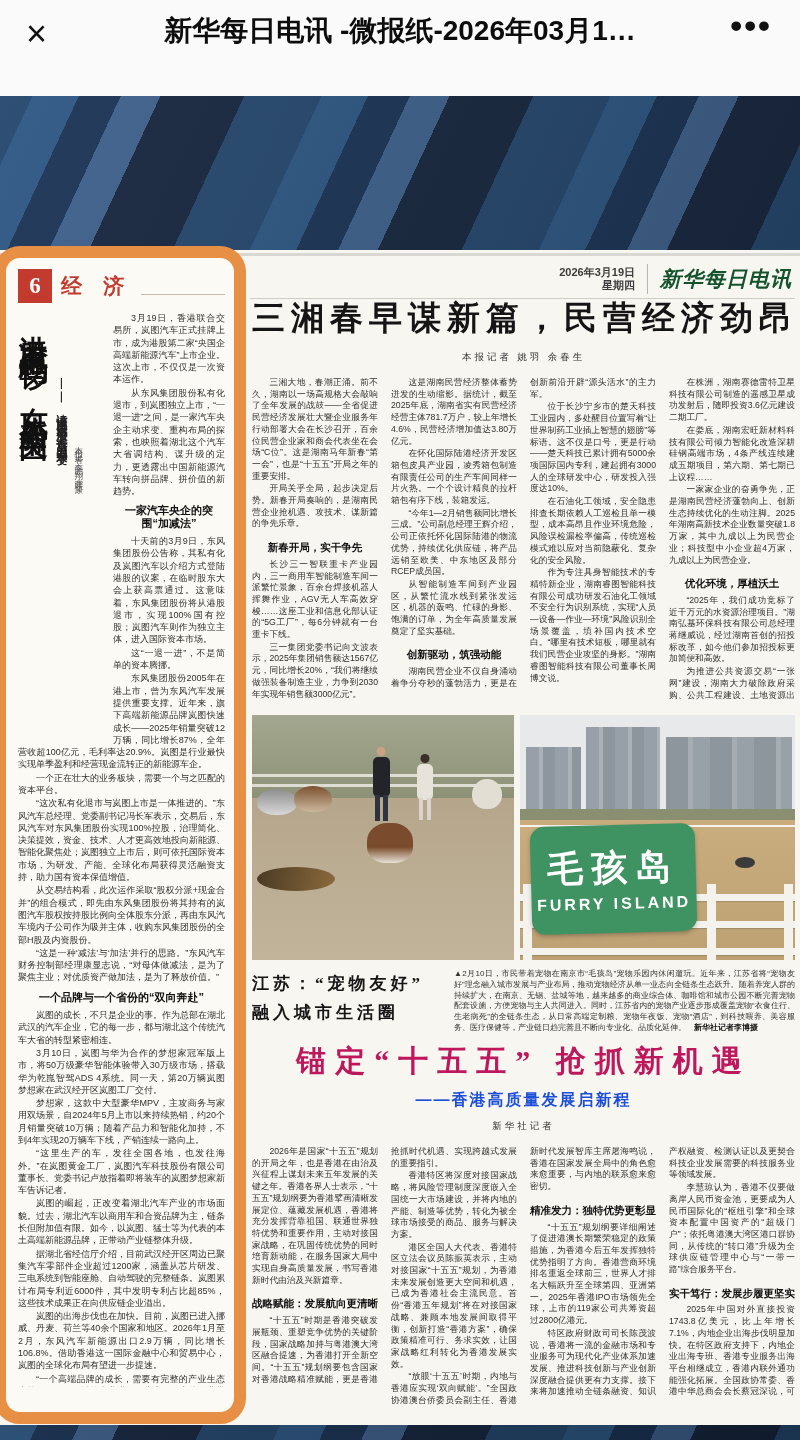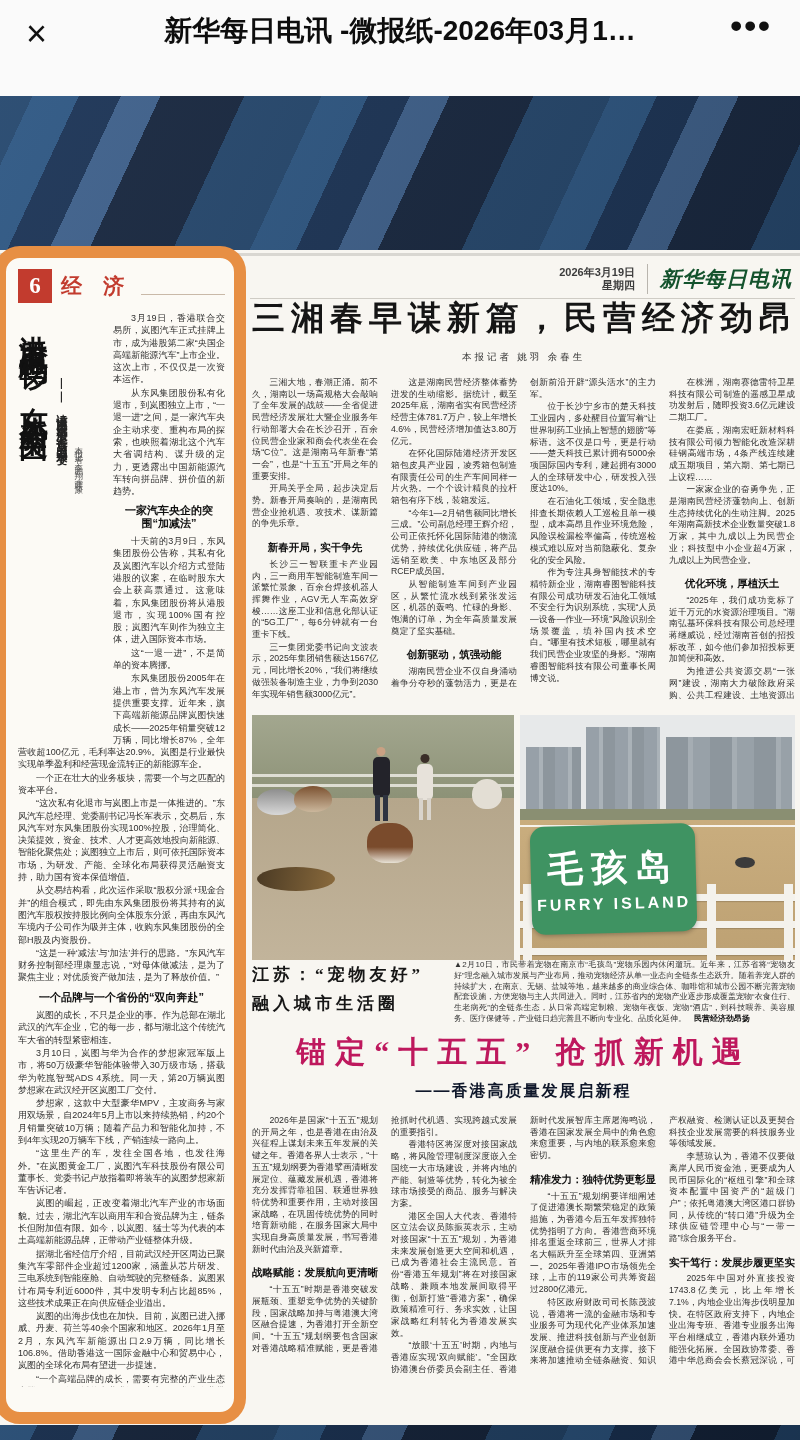--- a/index.html
+++ b/index.html
@@ -78,28 +78,28 @@
   .pb-field{position:absolute;left:0;top:43%;width:100%;height:57%;background:linear-gradient(#c9ad7e,#bda173);}
   .pb-fencefar{position:absolute;left:0;top:45%;width:100%;height:5px;background:linear-gradient(#fff 0 2px,transparent 2px);opacity:.85;}
   .rail{position:absolute;left:0;width:100%;height:7px;background:#f4f2ec;box-shadow:0 1px 1px rgba(0,0,0,.15);}
   .post{position:absolute;bottom:0;width:9px;height:31%;background:#f4f2ec;}
   .pb-sign{position:absolute;left:4%;bottom:11%;width:60%;height:44%;background:#3f9362;border-radius:14px;
     transform:rotate(-1.5deg);display:flex;flex-direction:column;align-items:center;justify-content:center;box-shadow:0 2px 4px rgba(0,0,0,.25);}
   .sign-cn{color:#fff;font-size:36px;font-weight:800;letter-spacing:8px;font-family:"Liberation Sans",sans-serif;}
   .sign-en{color:#fff;font-size:16px;font-weight:800;letter-spacing:3px;margin-top:2px;}
   .dot-dog{position:absolute;border-radius:50%;}
   
-  .cap-row{display:flex;height:60px;gap:14px;}
+  .cap-row{display:flex;margin-top:9px;height:60px;gap:14px;}
   .cap-title{width:188px;font-family:"Liberation Serif",serif;font-size:17px;font-weight:800;color:#161616;
     letter-spacing:4px;line-height:29px;white-space:nowrap;}
   .cap-text{flex:1;font-size:8px;line-height:10.8px;color:#333;text-align:justify;}
   .cap-credit{font-weight:800;color:#111;}
   
   .b-head{text-align:center;font-family:"Liberation Serif","DejaVu Serif",serif;font-size:30px;font-weight:800;color:#be185d;letter-spacing:9px;margin-top:12px;white-space:nowrap;}
-  .b-sub{text-align:center;font-size:16px;font-weight:700;color:#0f172a;margin-top:8px;letter-spacing:2px;}
+  .b-sub{text-align:center;font-size:16px;font-weight:700;color:#1d4ed8;margin-top:8px;letter-spacing:2px;}
   .b-by{text-align:center;font-family:"Liberation Serif",serif;font-size:9.5px;color:#333;letter-spacing:3px;margin:9px 0 0;}
 </style>
 </head>
 <body>
 
 <div class="screen">
 
   <div class="topbar">
     <div class="tb-close">×</div>
     <div class="tb-title">新华每日电讯 -微报纸-2026年03月1…</div>
@@ -186,25 +186,26 @@
             <div class="sign-en">FURRY ISLAND</div>
           </div>
         </div>
       </div>
 
       <div class="cap-row">
         <div class="cap-title">
           <div>江苏：“宠物友好”</div>
           <div>融入城市生活圈</div>
         </div>
-        <div class="cap-text"><span>▲2月10日，市民带着宠物在南京市“毛孩岛”宠物乐园内休闲遛玩。近年来，江苏省将“宠物友好”理念融入城市发展与产业布局，推动宠物经济从单一业态向全链条生态跃升。随着养宠人群的持续扩大，在南京、无锡、盐城等地，越来越多的商业综合体、咖啡馆和城市公园不断完善宠物配套设施，方便宠物与主人共同进入。同时，江苏省内的宠物产业逐步形成覆盖宠物“衣食住行、生老病死”的全链条生态，从日常高端定制粮、宠物年夜饭、宠物“酒店”，到科技喂养、美容服务、医疗保健等，产业链日趋完善且不断向专业化、品质化延伸。</span>　<span class="cap-credit">民营经济劲昂扬</span></div>
+        <div class="cap-text"><span>▲2月10日，市民带着宠物在南京市“毛孩岛”宠物乐园内休闲遛玩。近年来，江苏省将“宠物友好”理念融入城市发展与产业布局，推动宠物经济从单一业态向全链条生态跃升。随着养宠人群的持续扩大，在南京、无锡、盐城等地，越来越多的商业综合体、咖啡馆和城市公园不断完善宠物配套设施，方便宠物与主人共同进入。同时，江苏省内的宠物产业逐步形成覆盖宠物“衣食住行、生老病死”的全链条生态，从日常高端定制粮、宠物年夜饭、宠物“酒店”，到科技喂养、美容服务、医疗保健等，产业链日趋完善且不断向专业化、品质化延伸。</span>　<span class="cap-credit">新华社记者李博摄</span></div>
       </div>
 
       <div class="b-head">锚定“十五五” 抢抓新机遇</div>
       <div class="b-sub">——香港高质量发展启新程</div>
+      <div class="b-by">新华社记者</div>
       <div class="cols b-body">
           <p class="para">2026年是国家“十五五”规划的开局之年，也是香港在由治及兴征程上谋划未来五年发展的关键之年。香港各界人士表示，“十五五”规划纲要为香港擘画清晰发展定位、蕴藏发展机遇，香港将充分发挥背靠祖国、联通世界独特优势和重要作用，主动对接国家战略，在巩固传统优势的同时培育新动能，在服务国家大局中实现自身高质量发展，书写香港新时代由治及兴新篇章。</p>
           <div class="sub-head">战略赋能：发展航向更清晰</div>
           <p class="para">“十五五”时期是香港突破发展瓶颈、重塑竞争优势的关键阶段，国家战略加持与粤港澳大湾区融合提速，为香港打开全新空间。“十五五”规划纲要包含国家对香港战略精准赋能，更是香港抢抓时代机遇、实现跨越式发展的重要指引。</p>
           <p class="para">香港特区将深度对接国家战略，将风险管理制度深度嵌入全国统一大市场建设，并将内地的产能、制造等优势，转化为被全球市场接受的商品、服务与解决方案。</p>
           <p class="para">港区全国人大代表、香港特区立法会议员陈振英表示，主动对接国家“十五五”规划，为香港未来发展创造更大空间和机遇，已成为香港社会主流民意。首份“香港五年规划”将在对接国家战略、兼顾本地发展间取得平衡，创新打造“香港方案”，确保政策精准可行、务求实效，让国家战略红利转化为香港发展实效。</p>
           <p class="para">“放眼‘十五五’时期，内地与香港应实现‘双向赋能’。”全国政协港澳台侨委员会副主任、香港新时代发展智库主席屠海鸣说，香港在国家发展全局中的角色愈来愈重要，与内地的联系愈来愈密切。</p>
           <div class="sub-head">精准发力：独特优势更彰显</div>
           <p class="para">“十五五”规划纲要详细阐述了促进港澳长期繁荣稳定的政策措施，为香港今后五年发挥独特优势指明了方向。香港营商环境排名重返全球前三，世界人才排名大幅跃升至全球第四、亚洲第一。2025年香港IPO市场领先全球，上市的119家公司共筹资超过2800亿港元。</p>
           <p class="para">特区政府财政司司长陈茂波说，香港将一流的金融市场和专业服务可为现代化产业体系加速发展、推进科技创新与产业创新深度融合提供更有力支撑。接下来将加速推动全链条融资、知识产权融资、检测认证以及更契合科技企业发展需要的科技服务业等领域发展。</p>

